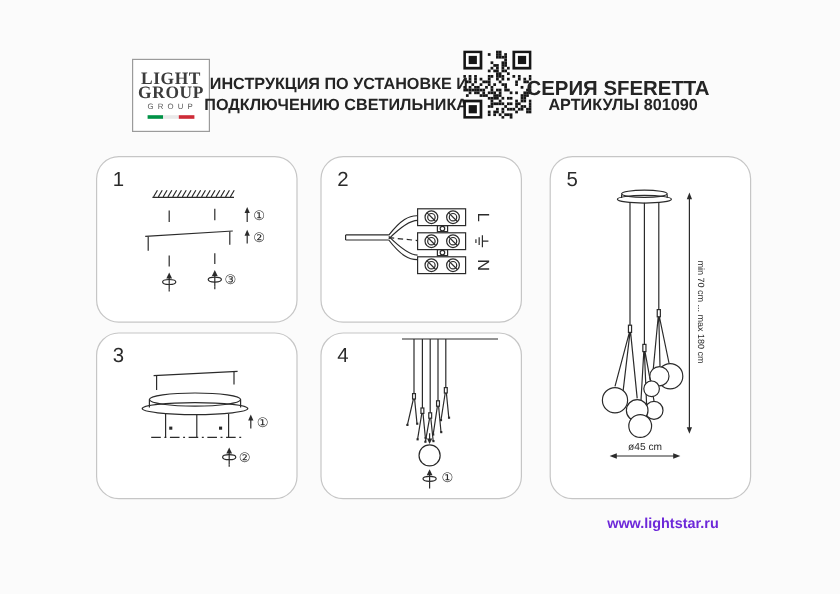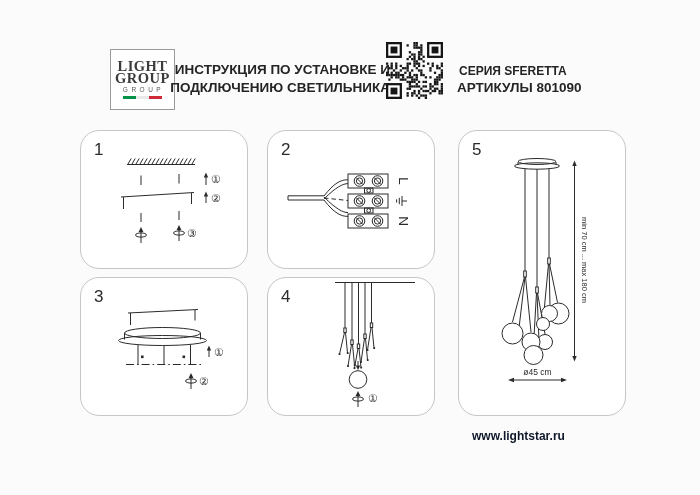--- a/index.html
+++ b/index.html
@@ -13,33 +13,33 @@
   .logo-box{left:72px;top:49px;width:63px;height:59px;border:1px solid #9b9b9b;background:#fff;
     display:flex;flex-direction:column;align-items:center;justify-content:center;margin-left:38px;}
   .logo-word{font-family:"Liberation Serif",serif;font-weight:700;font-size:14.5px;line-height:12px;
     letter-spacing:.5px;color:#3c3c3c;}
   .logo-group{font-size:6.5px;letter-spacing:3.5px;color:#5a5a5a;margin:2px 0 3px 2px;}
   .flag{width:40px;height:2.5px;display:flex;}
   .flag>div{flex:1;height:100%;}
   .title{left:130px;top:61px;width:260px;text-align:right;font-weight:700;font-size:13.5px;
     line-height:18px;color:#242424;}
   .qr{left:386px;top:42px;width:57px;height:57px;}
-  .series{left:459px;top:64px;width:160px;text-align:left;font-weight:700;font-size:12px;color:#242424;}
+  .series{left:435px;top:64px;width:160px;text-align:center;font-weight:700;font-size:17px;color:#242424;}
   .articles{left:457px;top:80px;width:160px;text-align:left;font-weight:700;font-size:13.5px;color:#242424;}
   
   .panel{position:absolute;background:#fff;border:1px solid #c6c6c6;border-radius:19px;}
   .p1{left:80px;top:130px;width:166px;height:137px;}
   .p2{left:267px;top:130px;width:166px;height:137px;}
   .p3{left:80px;top:277px;width:166px;height:137px;}
   .p4{left:267px;top:277px;width:166px;height:137px;}
   .p5{left:458px;top:130px;width:166px;height:284px;}
   .panel svg{position:absolute;left:0;top:0;}
   .pnum{position:absolute;left:13px;top:9px;font-size:17px;color:#2b2b2b;}
   
-  .footer{left:472px;top:429px;font-weight:700;font-size:12px;color:#0f172a;}
+  .footer{left:506px;top:429px;font-weight:700;font-size:12px;color:#6d28d9;}
   svg text{font-family:"Liberation Sans",sans-serif;fill:#2b2b2b;}
   svg .ln{stroke:#2b2b2b;fill:none;stroke-width:1;}
   svg .fl{fill:#2b2b2b;stroke:none;}
   svg .wh{fill:#fff;stroke:#2b2b2b;stroke-width:1;}
 </style>
 </head>
 <body>
 
 <div class="abs logo-box">
   <div class="logo-word">LIGHT</div>

